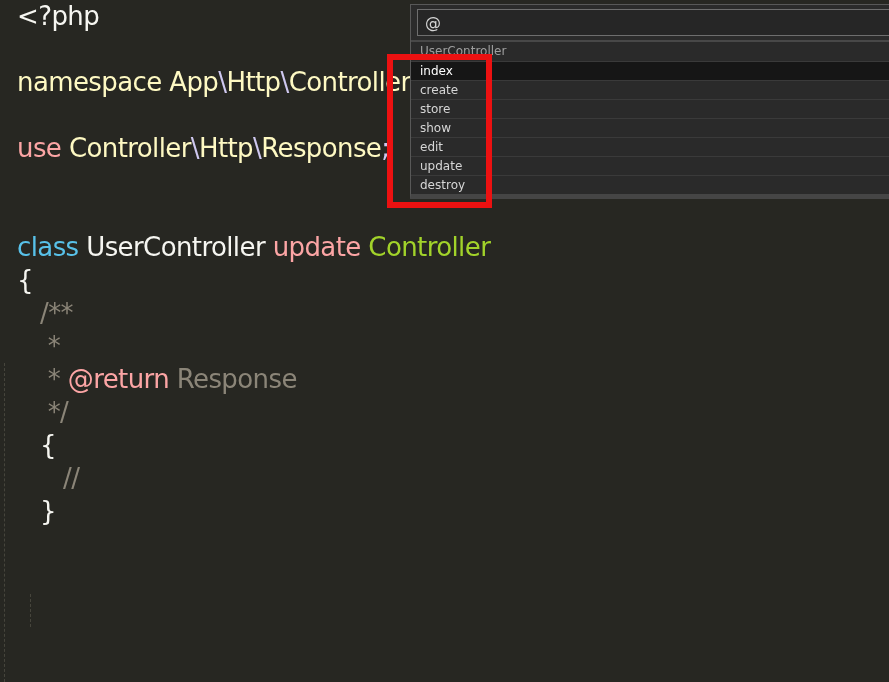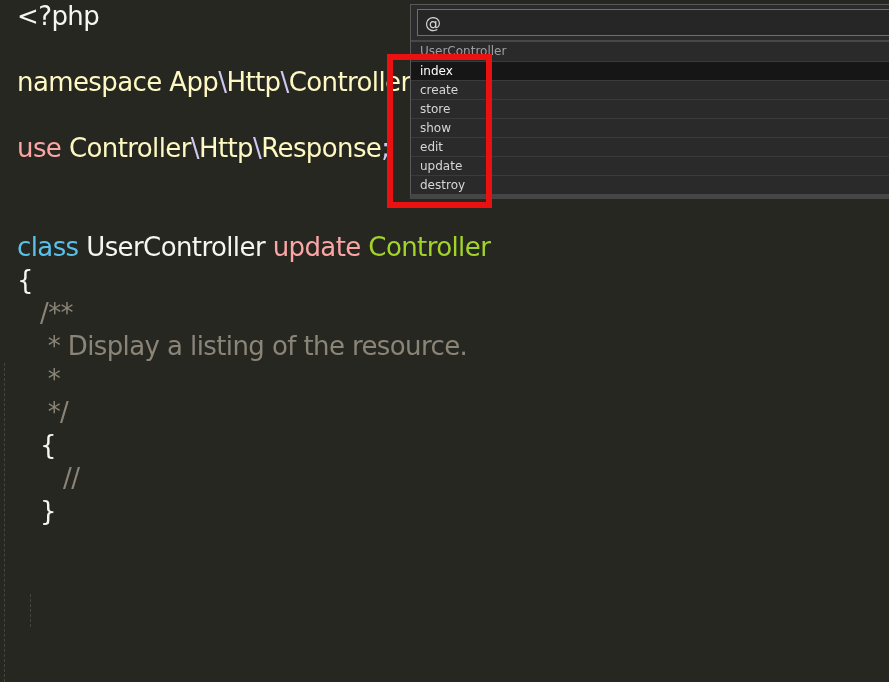--- a/index.html
+++ b/index.html
@@ -120,22 +120,22 @@
       <div class="code-line"><span class="tk-white">&lt;?php</span></div>
       <div class="code-line">&nbsp;</div>
       <div class="code-line"><span class="tk-purple">namespace </span><span class="tk-purple">App</span><span class="tk-slash">\</span><span class="tk-purple">Http</span><span class="tk-slash">\</span><span class="tk-purple">Controllers</span></div>
       <div class="code-line">&nbsp;</div>
       <div class="code-line"><span class="tk-pink">use </span><span class="tk-purple">Controller</span><span class="tk-slash">\</span><span class="tk-purple">Http</span><span class="tk-slash">\</span><span class="tk-purple">Response</span><span class="tk-slash">;</span></div>
       <div class="code-line">&nbsp;</div>
       <div class="code-line">&nbsp;</div>
       <div class="code-line"><span class="tk-cyan">class </span><span class="tk-white">UserController </span><span class="tk-pink">update </span><span class="tk-green">Controller</span></div>
       <div class="code-line"><span class="tk-white">{</span></div>
       <div class="code-line"><span class="tk-comment">   /**</span></div>
-      <div class="code-line"><span class="tk-comment">    * Display a listing of the resource.</span></div>
       <div class="code-line"><span class="tk-comment">    *</span></div>
+      <div class="code-line"><span class="tk-comment">    * </span><span class="tk-pink">@return</span><span class="tk-comment"> Response</span></div>
       <div class="code-line"><span class="tk-comment">    */</span></div>
       <div class="code-line"><span class="tk-white">   {</span></div>
       <div class="code-line"><span class="tk-comment">      //</span></div>
       <div class="code-line"><span class="tk-white">   }</span></div>
     </div>
 
   <div class="indent-guide ig-class"></div>
   <div class="indent-guide ig-method"></div>
 
   <div class="overlay-panel">

